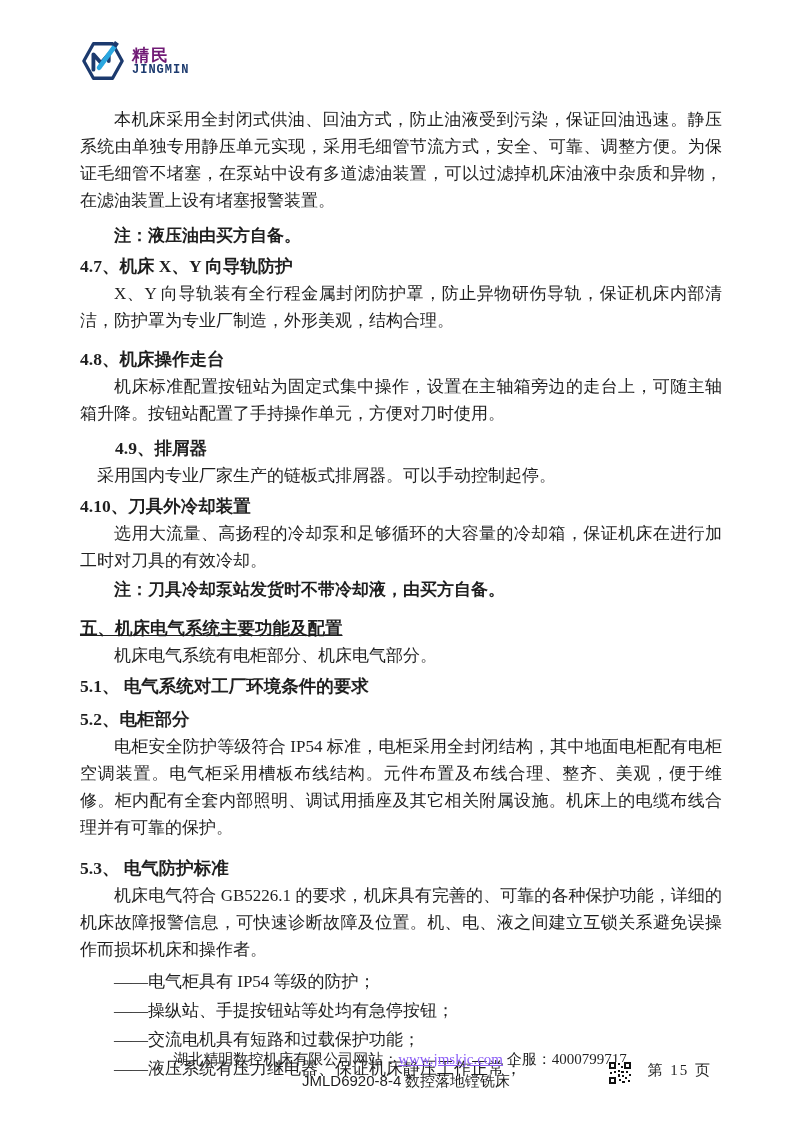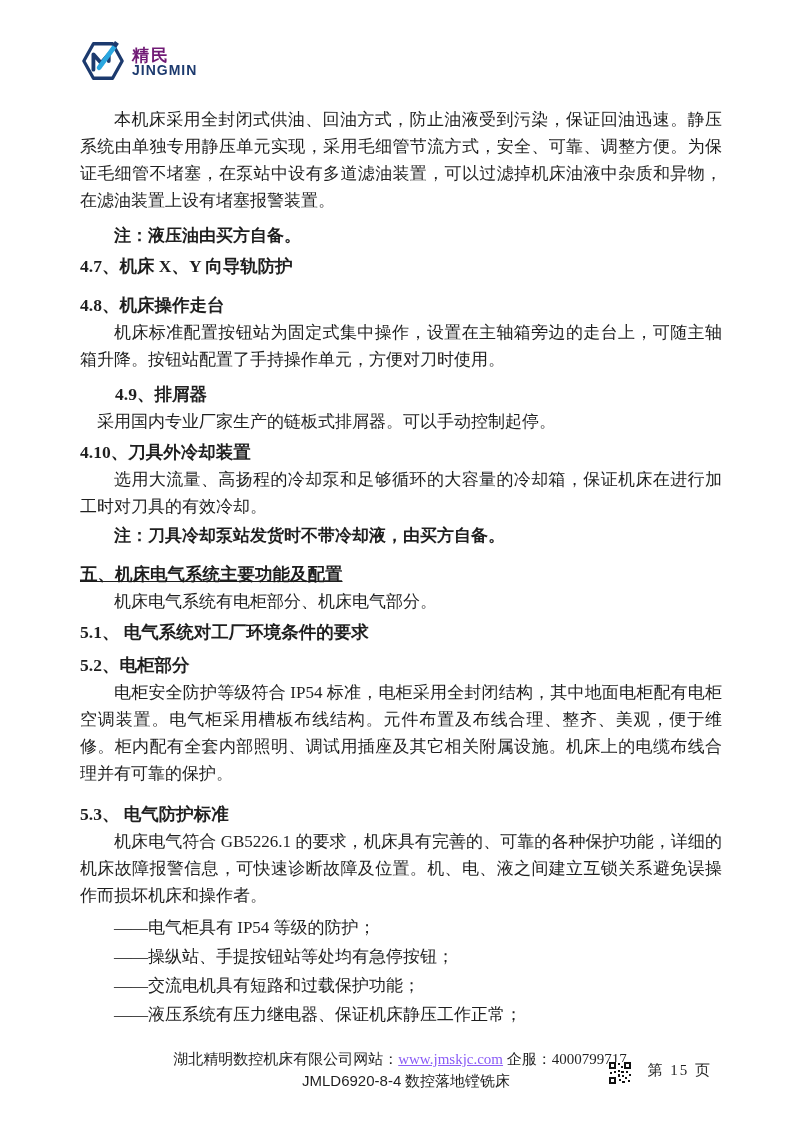--- a/index.html
+++ b/index.html
@@ -13,21 +13,21 @@
     font-family:"Liberation Serif","DejaVu Serif",serif;
     font-size:17px;
     line-height:27px;
   }
   .content{padding:36px 78px 0 80px;}
   
   .logo-row{display:flex;align-items:center;gap:6px;height:50px;}
   .logo-mark{width:46px;height:46px;flex:0 0 auto;}
   .logo-text{display:flex;flex-direction:column;justify-content:center;}
   .logo-zh{font-weight:bold;font-size:17px;line-height:18px;color:#701a75;letter-spacing:2px;}
-  .logo-en{font-weight:bold;font-size:14px;line-height:11px;color:#1c3a6e;letter-spacing:1px;font-family:Liberation Sans, sans-serif;}
+  .logo-en{font-weight:bold;font-size:12px;line-height:11px;color:#1c3a6e;letter-spacing:1px;font-family:Liberation Mono, monospace;}
   
   p,h2,h3{margin:0;}
   .para{text-align:justify;text-indent:2em;}
   .note{font-weight:bold;padding-left:2em;margin-top:8px;}
   .note2{margin-top:2px;}
   .hd{font-weight:bold;font-size:17.5px;}
   .hd-47{margin-top:4px;}
   .hd-48{margin-top:12px;}
   .hd-49{margin-top:8px;padding-left:2em;}
   .p-49{text-indent:1em;}
@@ -63,20 +63,21 @@
         <span class="logo-zh">精民</span>
         <span class="logo-en">JINGMIN</span>
       </div>
     </div>
 
     <p class="para" style="margin-top:20px">本机床采用全封闭式供油、回油方式，防止油液受到污染，保证回油迅速。静压系统由单独专用静压单元实现，采用毛细管节流方式，安全、可靠、调整方便。为保证毛细管不堵塞，在泵站中设有多道滤油装置，可以过滤掉机床油液中杂质和异物，在滤油装置上设有堵塞报警装置。</p>
 
     <p class="note">注：液压油由买方自备。</p>
 
     <h2 class="hd hd-47">4.7、机床 X、Y 向导轨防护</h2>
+    <p class="para">X、Y 向导轨装有全行程金属封闭防护罩，防止异物研伤导轨，保证机床内部清洁，防护罩为专业厂制造，外形美观，结构合理。</p>
 
     <h2 class="hd hd-48">4.8、机床操作走台</h2>
     <p class="para">机床标准配置按钮站为固定式集中操作，设置在主轴箱旁边的走台上，可随主轴箱升降。按钮站配置了手持操作单元，方便对刀时使用。</p>
 
     <h2 class="hd hd-49">4.9、排屑器</h2>
     <p class="para p-49">采用国内专业厂家生产的链板式排屑器。可以手动控制起停。</p>
 
     <h2 class="hd hd-410">4.10、刀具外冷却装置</h2>
     <p class="para">选用大流量、高扬程的冷却泵和足够循环的大容量的冷却箱，保证机床在进行加工时对刀具的有效冷却。</p>
 

